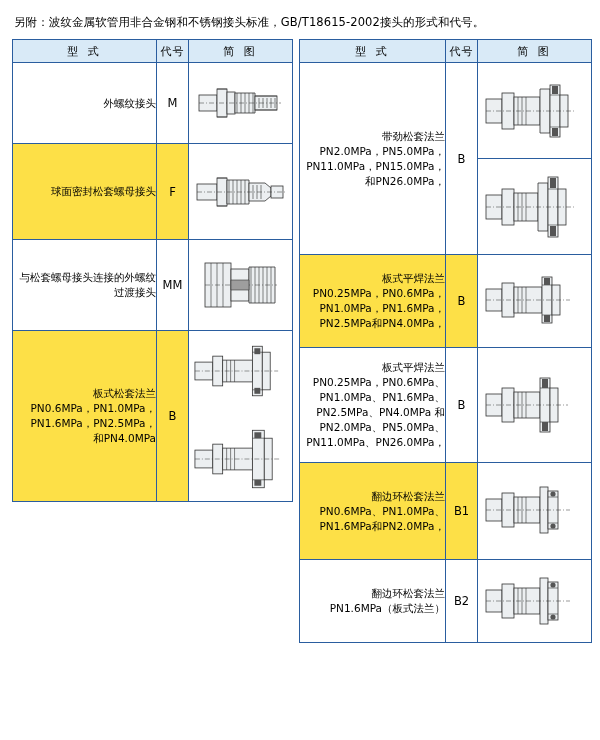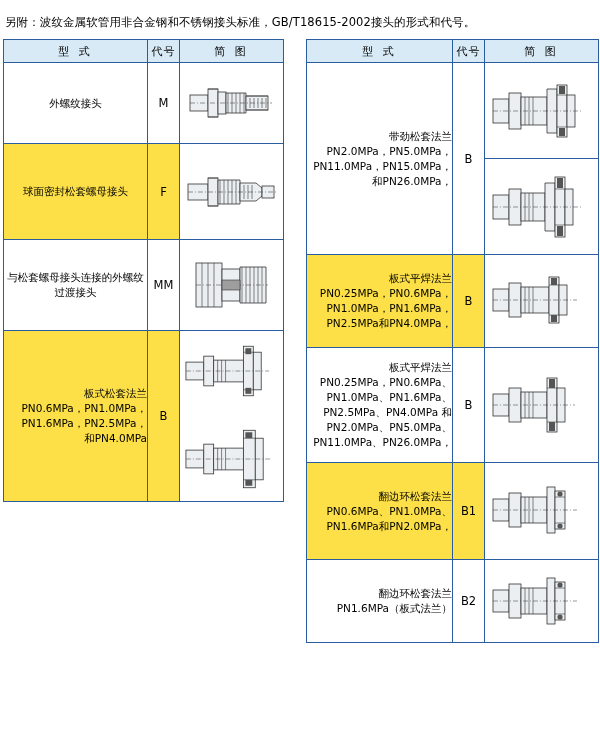--- a/index.html
+++ b/index.html
@@ -13,32 +13,32 @@
     font-family: "DejaVu Sans", "Liberation Sans", sans-serif;
     color: #1a1a1a;
     position: relative;
     overflow: hidden;
   }
   .page {
     width: 600px;
     height: 740px;
     position: relative;
     box-sizing: border-box;
-    padding: 14px 12px 0 3px;
+    padding: 14px 12px 0 12px;
   }
   .caption {
     font-size: 11.5px;
     line-height: 16px;
     color: #000;
     margin: 0 0 9px 2px;
     letter-spacing: 0.1px;
   }
   .tables {
     display: flex;
-    gap: 16px;
+    gap: 0;
     align-items: flex-start;
   }
   table.spec {
     border-collapse: collapse;
     table-layout: fixed;
     border: 1px solid #2a5d9f;
   }
   table.spec + table.spec {
     margin-left: 6px;
   }
@@ -68,21 +68,21 @@
   .t-right col.c2 { width: 32px; }
   .t-right col.c3 { width: 114px; }
 
   td.name {
     font-size: 10.5px;
     line-height: 15px;
     padding: 6px 7px;
     text-align: right;
     color: #000;
   }
-  td.name.center { text-align: center; }
+  td.name.center { text-align: right; }
   td.code {
     text-align: center;
     font-size: 11.5px;
     color: #000;
   }
   td.fig {
     text-align: center;
     background: #fff;
     padding: 2px 0;
   }

